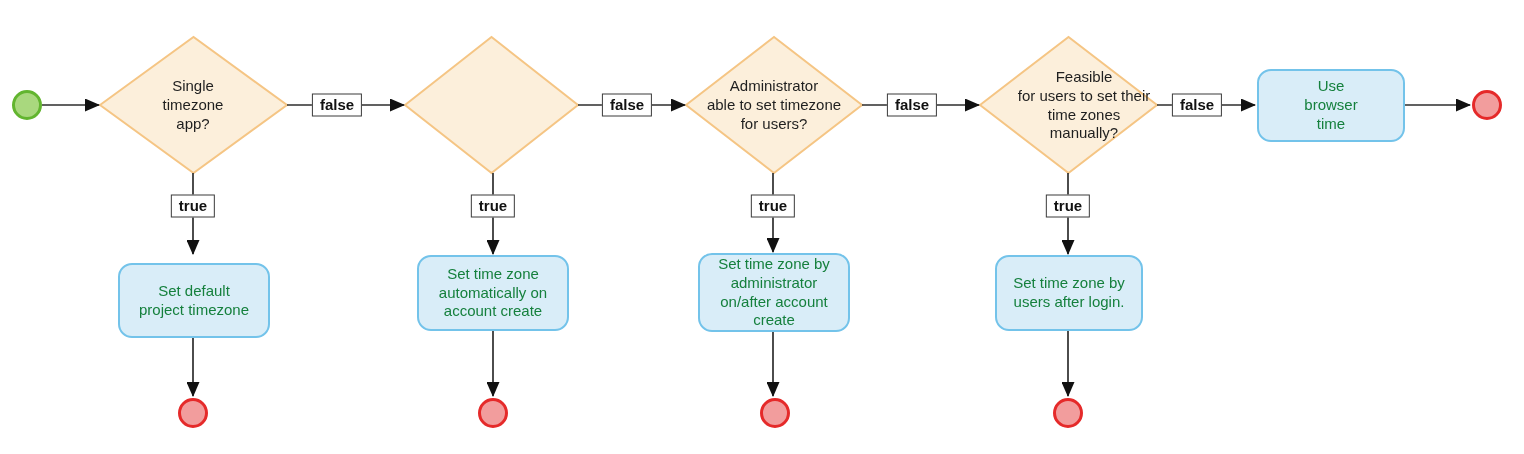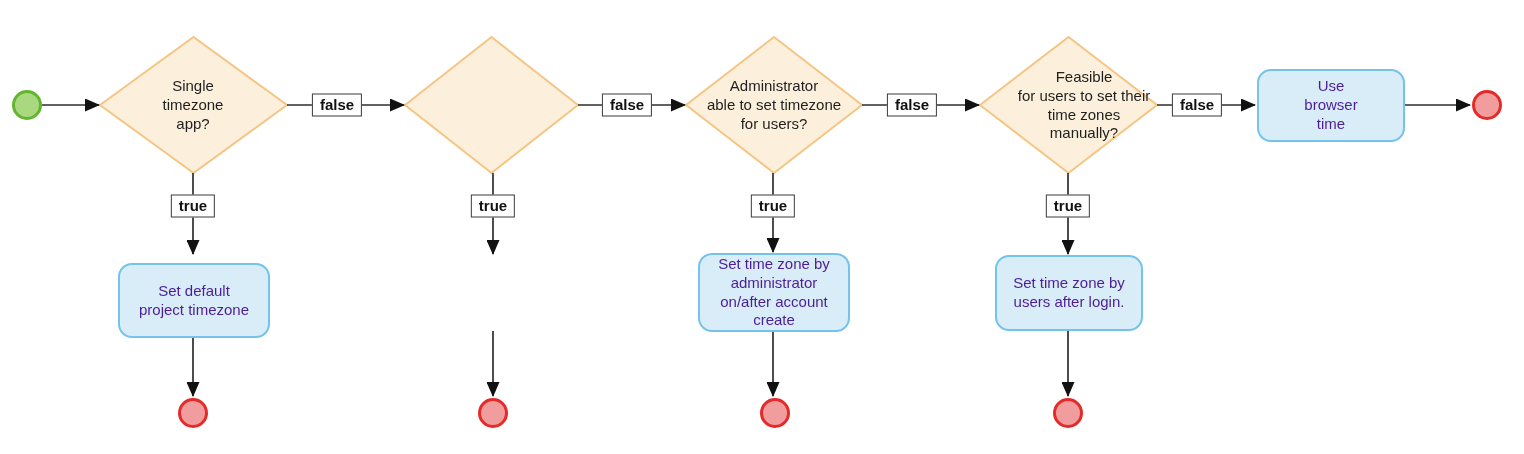--- a/index.html
+++ b/index.html
@@ -42,21 +42,21 @@
     border: 2.5px solid #73c3ea;
     border-radius: 14px;
     display: flex;
     align-items: center;
     justify-content: center;
     text-align: center;
     white-space: pre-line;
     font-size: 15px;
     line-height: 1.25;
     box-sizing: border-box;
-    color: #4c1d95;
+    color: #15803d;
   }
   .edge-label {
     position: absolute;
     transform: translate(-50%, -50%);
     background: #ffffff;
     border: 1.8px solid #3a3a3a;
     padding: 1px 7px 2px 7px;
     font-size: 15px;
     line-height: 1.2;
     color: #111111;
@@ -135,20 +135,23 @@
   <div class="edge-label" style="left:912px; top:105px;">false</div>
   <div class="edge-label" style="left:1197px; top:105px;">false</div>
 
   <div class="edge-label" style="left:193px; top:206px;">true</div>
   <div class="edge-label" style="left:493px; top:206px;">true</div>
   <div class="edge-label" style="left:773px; top:206px;">true</div>
   <div class="edge-label" style="left:1068px; top:206px;">true</div>
 
   <div class="action-box" style="left:118px; top:255px; width:152px; height:75px;margin-top:8px;">Set default
 project timezone</div>
+  <div class="action-box" style="left:417px; top:255px; width:152px; height:76px;">Set time zone
+automatically on
+account create</div>
   <div class="action-box" style="left:698px; top:253px; width:152px; height:79px;">Set time zone by
 administrator
 on/after account
 create</div>
   <div class="action-box" style="left:995px; top:255px; width:148px; height:76px;">Set time zone by
 users after login.</div>
   <div class="action-box" style="left:1257px; top:69px; width:148px; height:73px;">Use
 browser
 time</div>
 

